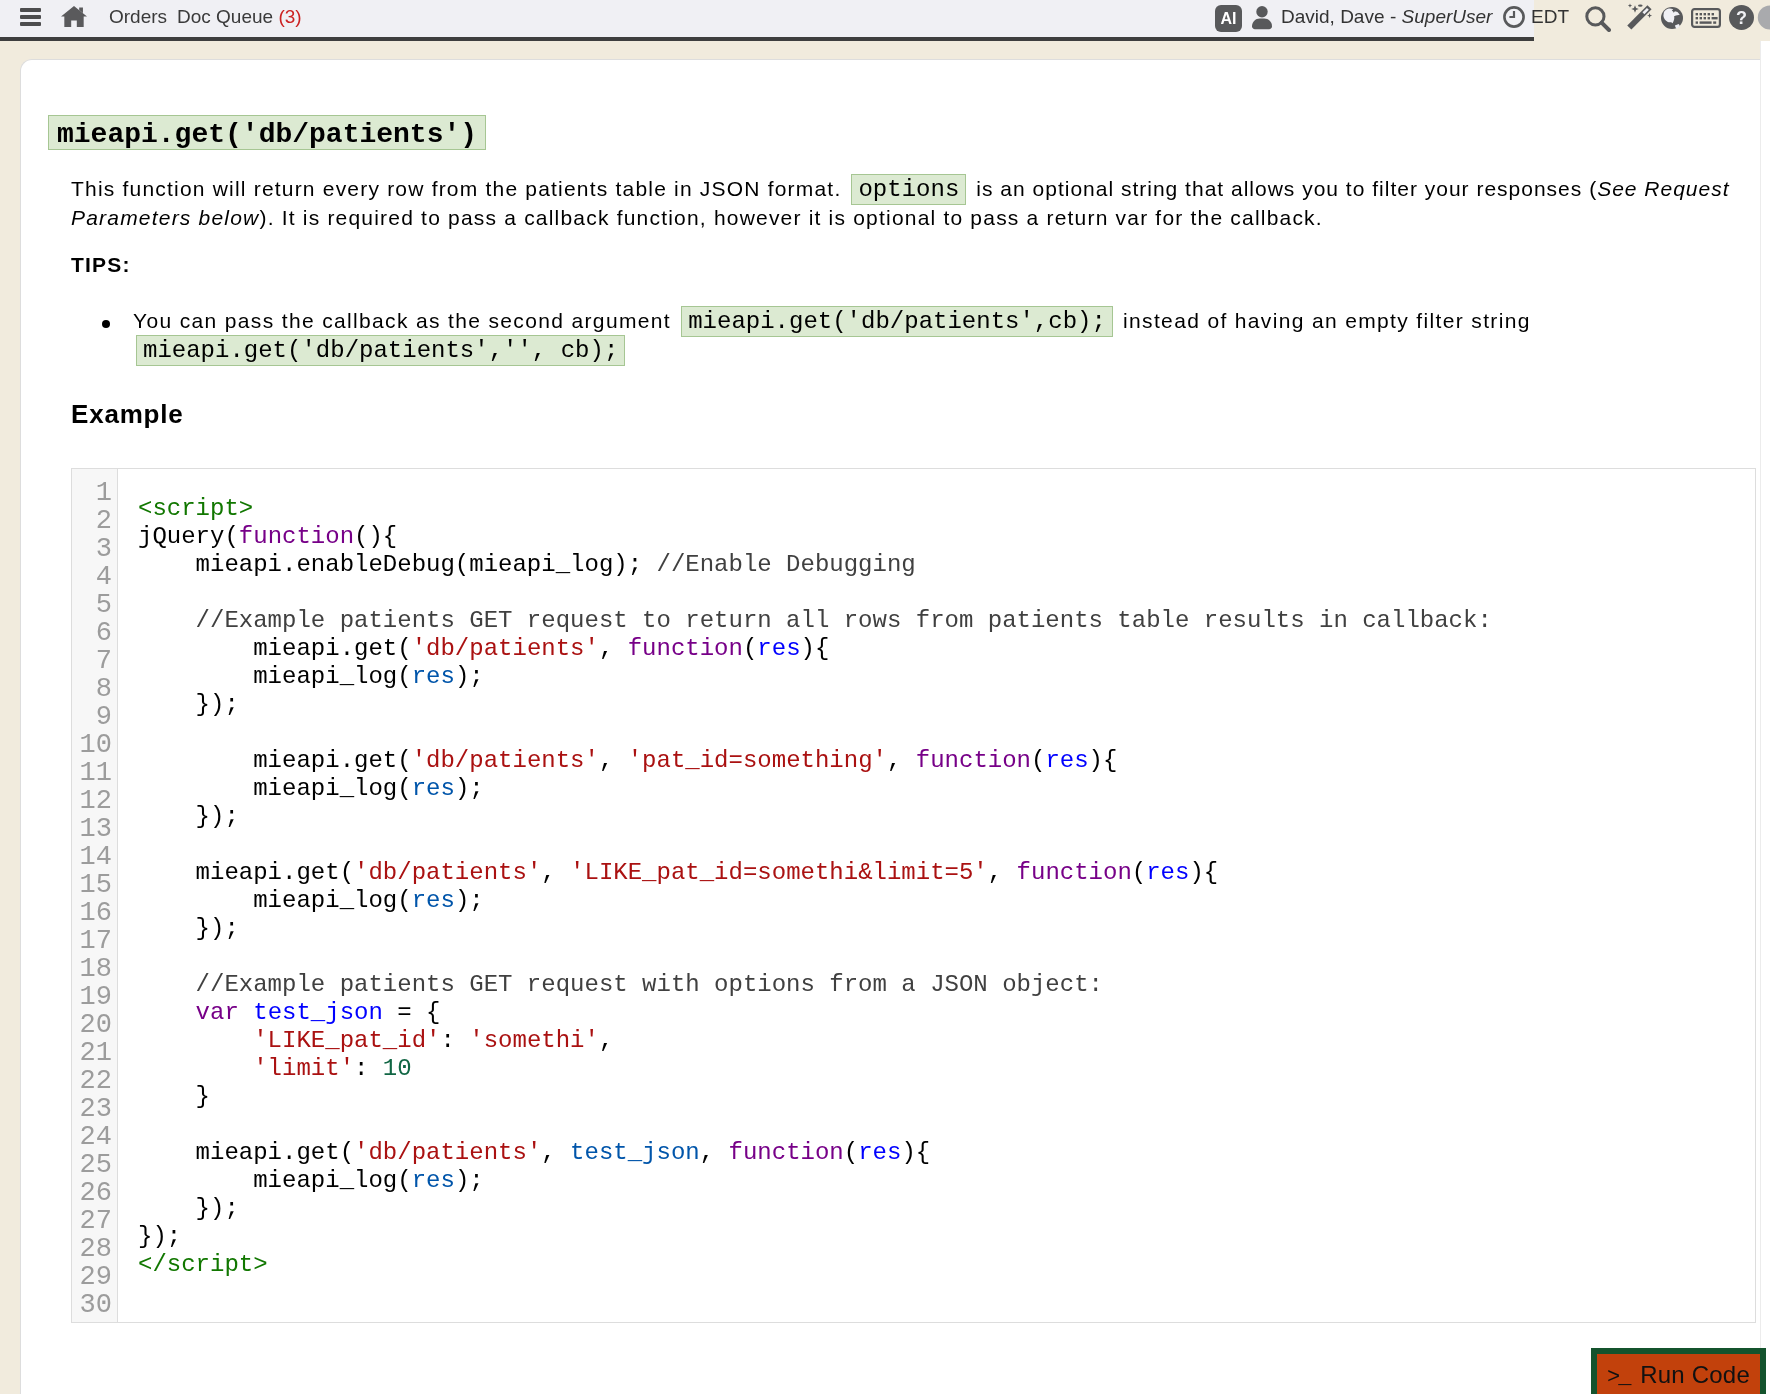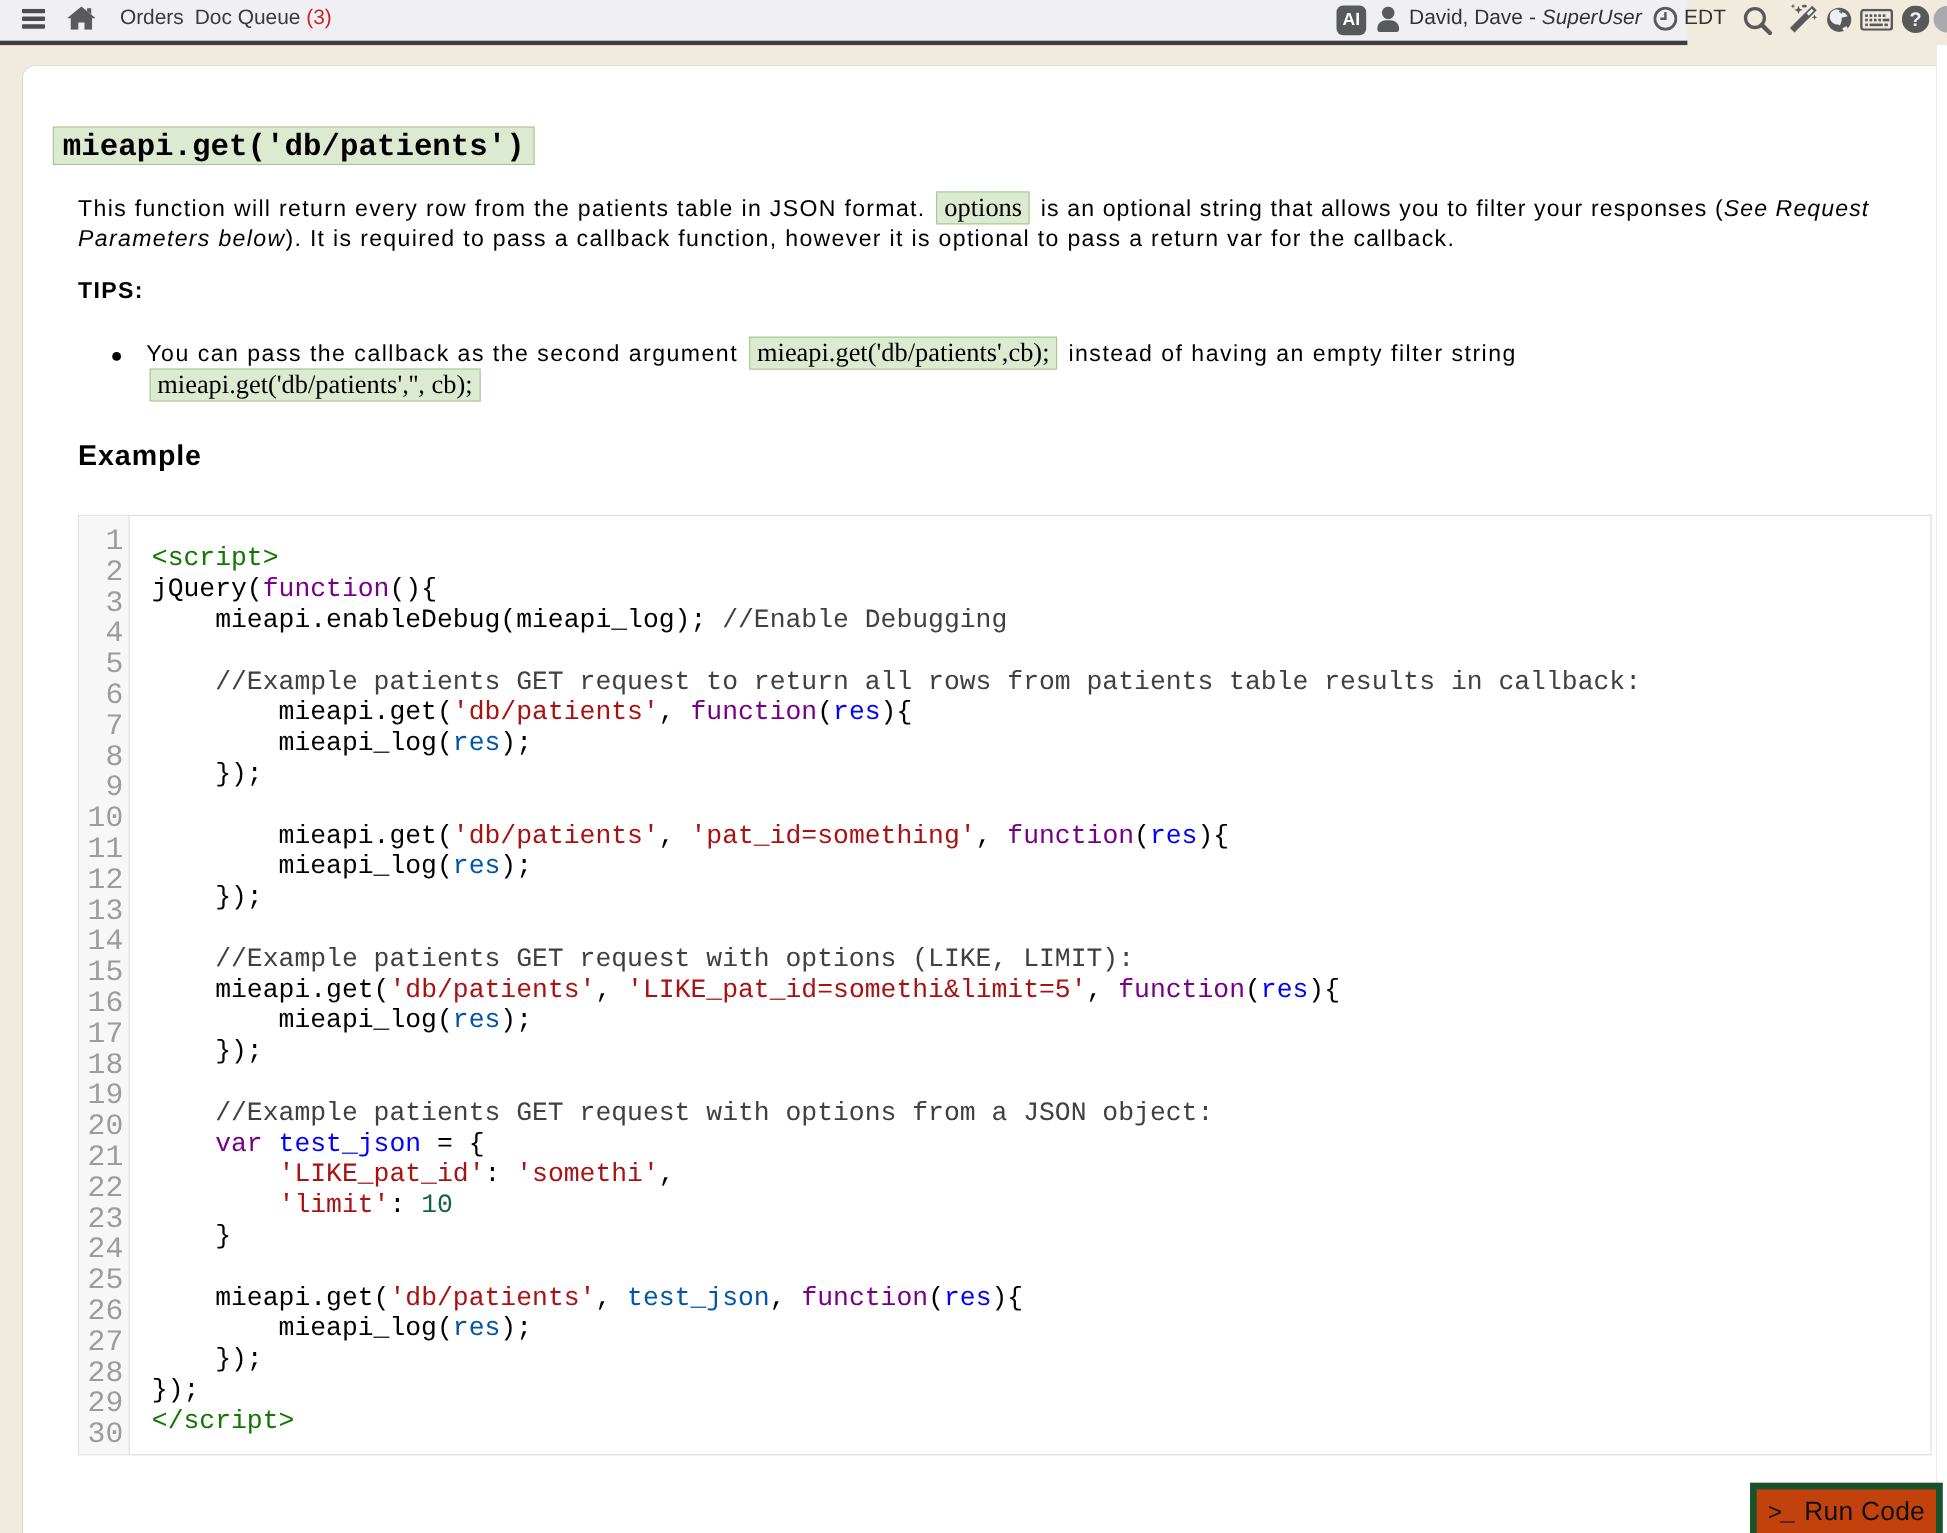--- a/index.html
+++ b/index.html
@@ -4,21 +4,21 @@
 <style>
 html,body{margin:0;padding:0}
 body{width:1770px;height:1394px;background:#f1ebdd;font-family:"Liberation Sans",sans-serif;position:relative;overflow:hidden}
 .topbar{position:absolute;left:0;top:0;width:1534px;height:37px;background:#f0f0f4;border-bottom:4px solid #3e3e3e}
 .topbar .it{position:absolute}
 .navtxt{font-size:19px;color:#3a3a3a;line-height:34px;white-space:nowrap}
 .strip{position:absolute;right:0;top:41px;width:9px;height:1353px;background:#ffffff;border-left:1px solid #ececec}
 .card{position:absolute;left:20px;top:59px;width:1741px;height:1335px;background:#fff;border-top:1px solid #ddd;border-left:1px solid #ddd;border-radius:12px 0 0 0}
 .h3box{position:absolute;left:48px;top:115px;height:28px;line-height:27px;background:#dcead2;border:1px solid #a6c693;padding:5px 8px 0;font-family:"Liberation Mono",monospace;font-weight:bold;font-size:28px;color:#000;white-space:nowrap}
 .body-txt{font-size:21px;line-height:28px;color:#000;letter-spacing:1.2px}
-.c{font-family:Liberation Serif, serif;font-size:24px;background:#dcead2;border:1px solid #a6c693;padding:1px 6px;white-space:nowrap;margin:0 3px 0 3px;letter-spacing:normal}
+.c{font-family:Liberation Mono, monospace;font-size:24px;background:#dcead2;border:1px solid #a6c693;padding:1px 6px;white-space:nowrap;margin:0 3px 0 3px;letter-spacing:normal}
 .p1{position:absolute;left:71px;top:175px;width:1695px}
 .tips{position:absolute;left:71px;top:251px;font-weight:bold}
 .dot{position:absolute;left:102px;top:320px;width:8px;height:8px;border-radius:50%;background:#000}
 .tip{position:absolute;left:133px;top:307px;width:1630px;letter-spacing:1.35px}
 .h2{position:absolute;left:71px;top:399px;font-size:26px;font-weight:bold;line-height:30px;color:#000;letter-spacing:0.8px}
 .cmblock{position:absolute;left:71px;top:468px;width:1683px;height:853px;border:1px solid #ddd;background:#fff}
 .gutter{position:absolute;left:0;top:0;width:45px;height:853px;background:#f7f7f7;border-right:1px solid #ddd}
 .lnums{position:absolute;left:0;top:10px;width:40px;text-align:right;font-family:"Liberation Mono",monospace;font-size:27px;line-height:28px;color:#9c9c9c}
 pre.code{position:absolute;left:50px;top:10px;margin:16px;font-family:"Liberation Mono",monospace;font-size:24px;line-height:28px;color:#000;white-space:pre}
 .k{color:#708}.s{color:#a11}.cm{color:#404040}.d{color:#00f}.v2{color:#05a}.n{color:#164}.tg{color:#170}
@@ -118,21 +118,20 @@
 
     <span class="cm">//Example patients GET request to return all rows from patients table results in callback:</span>
         mieapi.get(<span class="s">'db/patients'</span>, <span class="k">function</span>(<span class="d">res</span>){
         mieapi_log(<span class="v2">res</span>);
     });
 
         mieapi.get(<span class="s">'db/patients'</span>, <span class="s">'pat_id=something'</span>, <span class="k">function</span>(<span class="d">res</span>){
         mieapi_log(<span class="v2">res</span>);
     });
 
-    <span class="cm">//Example patients GET request with options (LIKE, LIMIT):</span>
     mieapi.get(<span class="s">'db/patients'</span>, <span class="s">'LIKE_pat_id=somethi&amp;limit=5'</span>, <span class="k">function</span>(<span class="d">res</span>){
         mieapi_log(<span class="v2">res</span>);
     });
 
     <span class="cm">//Example patients GET request with options from a JSON object:</span>
     <span class="k">var</span> <span class="d">test_json</span> = {
         <span class="s">'LIKE_pat_id'</span>: <span class="s">'somethi'</span>,
         <span class="s">'limit'</span>: <span class="n">10</span>
     }
 

